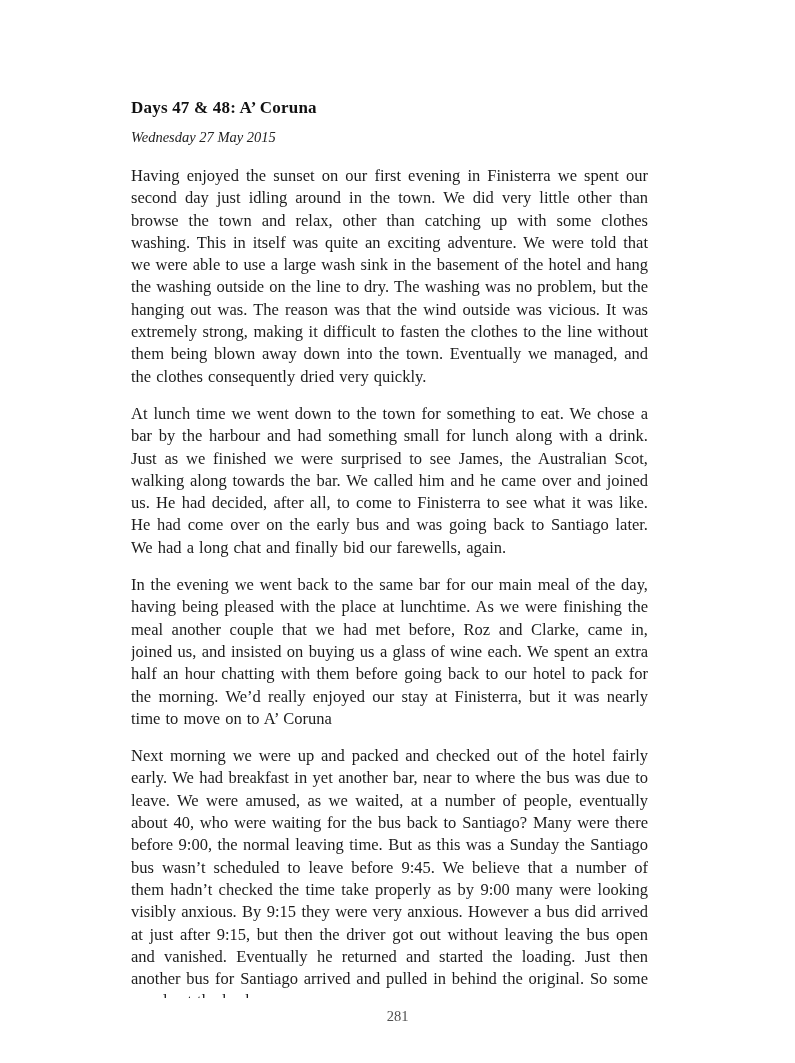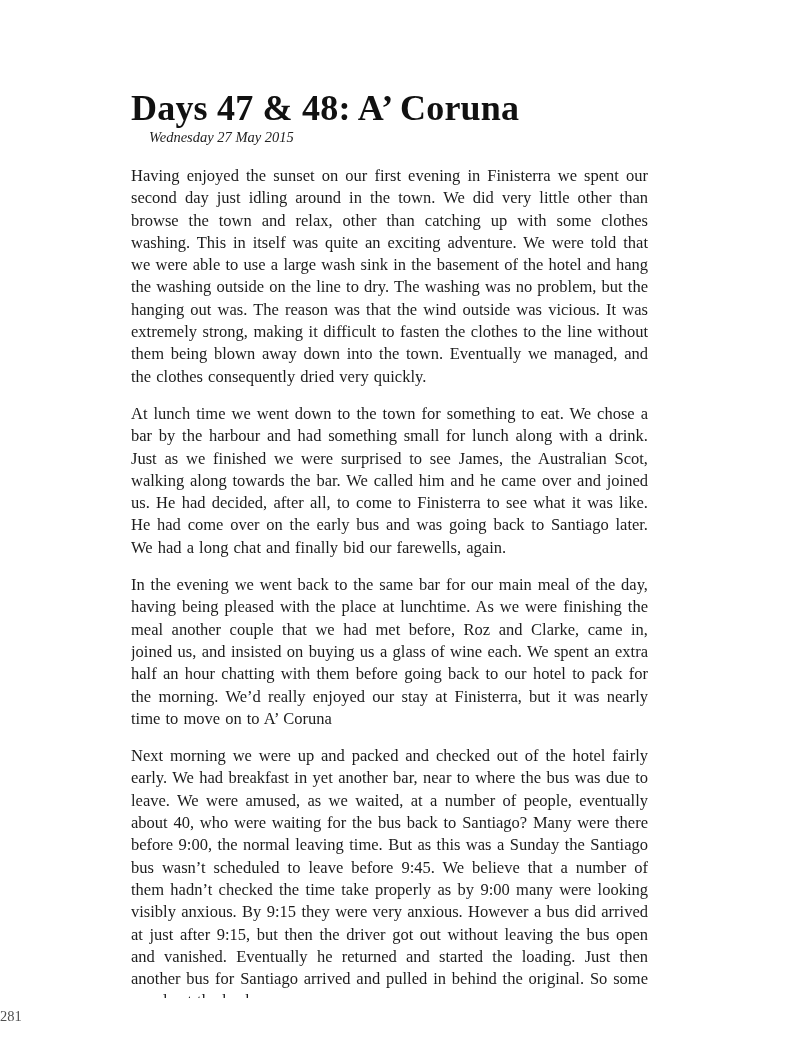--- a/index.html
+++ b/index.html
@@ -15,29 +15,29 @@
     overflow: hidden;
     font-family: "Liberation Serif", serif;
     color: #1c1c1c;
   }
   .doc-title {
     position: absolute;
     left: 131px;
     top: 92px;
     width: 533px;
     margin: 0;
-    font-size: 36px;
+    font-size: 17px;
     line-height: 32px;
     font-weight: bold;
     color: #111111;
     letter-spacing: 0.2px;
   }
   .doc-date {
     position: absolute;
-    left: 149px;
+    left: 131px;
     top: 129px;
     width: 533px;
     margin: 0;
     font-size: 14.5px;
     line-height: 17px;
     font-style: italic;
     color: #222222;
   }
   .doc-body {
     position: absolute;
@@ -53,21 +53,21 @@
     line-height: 22.3px;
     text-align: justify;
     color: #1c1c1c;
     word-spacing: 0.06em;
   }
   .page-footer {
     position: absolute;
     left: 0;
     top: 1007px;
     width: 795px;
-    text-align: left;
+    text-align: center;
     font-size: 14.5px;
     line-height: 18px;
     color: #4f4f4f;
   }
 </style>
 </head>
 <body>
 
 <div class="page">
 

